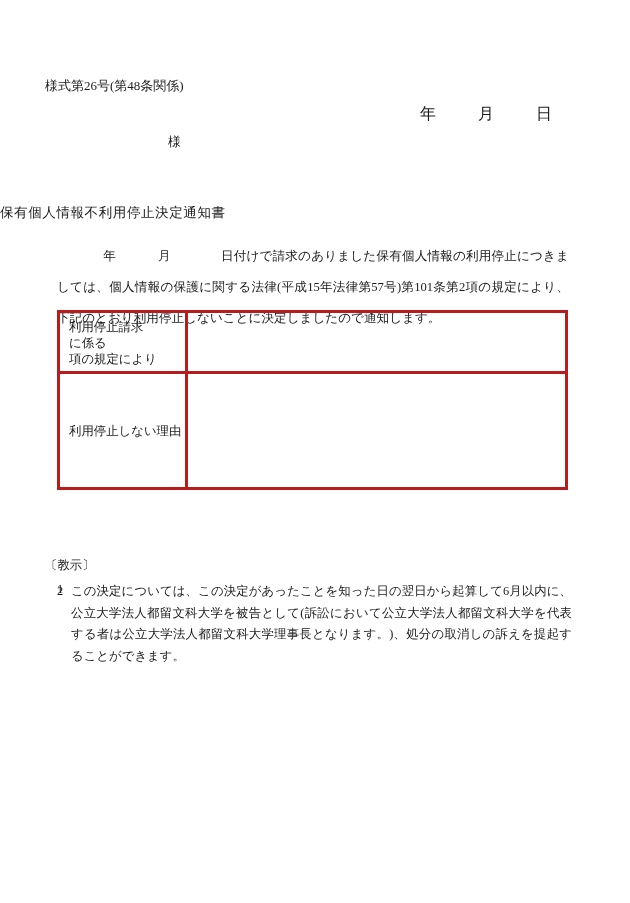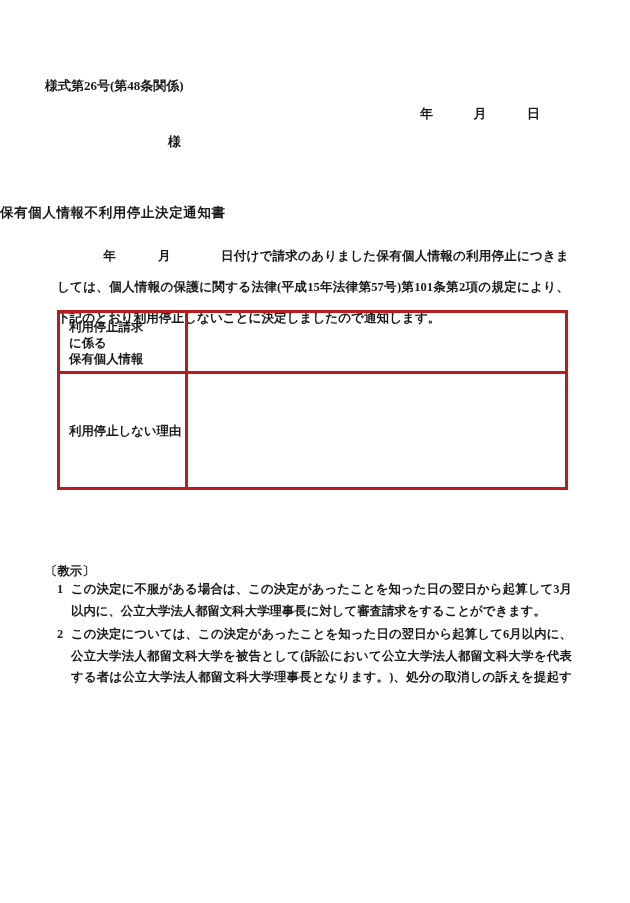--- a/index.html
+++ b/index.html
@@ -11,37 +11,36 @@
   body {
     font-family: "Liberation Serif", "DejaVu Serif", serif;
     color: #1a1a1a;
   }
   .page {
     position: relative;
     width: 630px;
     height: 684px;
     background: #ffffff;
     overflow: hidden;
-    font-weight: bold;
   }
 
   
   .form-no {
     position: absolute;
     left: 45px;
     top: 76px;
     font-size: 13px;
     line-height: 20px;
     white-space: nowrap;
   }
   .date-line {
     position: absolute;
     left: 420px;
     top: 104px;
-    font-size: 13px;
+    font-size: 16px;
     line-height: 20px;
     white-space: nowrap;
   }
   .date-line .gap { display: inline-block; width: 34px; }
   .addressee {
     position: absolute;
     left: 168px;
     top: 132px;
     font-size: 13px;
     line-height: 20px;
@@ -140,21 +139,20 @@
   }
 
   
   .kyoji-heading {
     position: absolute;
     left: 45px;
     top: 556px;
     font-size: 12.4px;
     line-height: 18px;
     white-space: nowrap;
-    margin-top: 6px;
   }
   .kyoji-list {
     position: absolute;
     left: 57px;
     top: 579px;
     width: 515px;
     font-size: 12.4px;
     line-height: 21.5px;
   }
   .kyoji-item {
@@ -193,42 +191,41 @@
   <div class="body-text">
     <span class="lead"></span><span>年</span><span class="blank-y"></span><span>月</span><span class="blank-m"></span><span>日付けで請求のありました保有個人情報の利用停止につきましては、個人情報の保護に関する法律(平成15年法律第57号)第101条第2項の規定により、下記のとおり利用停止しないことに決定しましたので通知します。</span>
   </div>
 
   <table class="form-table">
     <tbody>
       <tr class="row-joho">
         <td class="label-cell">
           <span class="spread">利用停止請求</span>
           <span class="spread">に係る</span>
-          <span class="spread">保有個人情報</span>
+          <span class="spread">項の規定により</span>
         </td>
         <td class="value-cell"></td>
       </tr>
 
       <tr class="row-riyu">
         <td class="label-cell">
           <span class="label-plain">利用停止しない理由</span>
         </td>
         <td class="value-cell"></td>
       </tr>
 
 
     </tbody>
   </table>
 
   <div class="kyoji-heading">〔教示〕</div>
 
   <div class="kyoji-list">
     <div class="kyoji-item">
       <span class="num">1</span>
-      <span>この決定に不服がある場合は、この決定があったことを知った日の翌日から起算して3月以内に、公立大学法人都留文科大学理事長に対して審査請求をすることができます。</span>
     </div>
     <div class="kyoji-item">
       <span class="num">2</span>
       <span>この決定については、この決定があったことを知った日の翌日から起算して6月以内に、公立大学法人都留文科大学を被告として(訴訟において公立大学法人都留文科大学を代表する者は公立大学法人都留文科大学理事長となります。)、処分の取消しの訴えを提起することができます。</span>
     </div>
   </div>
 
 </div>
 
 </body></html>

